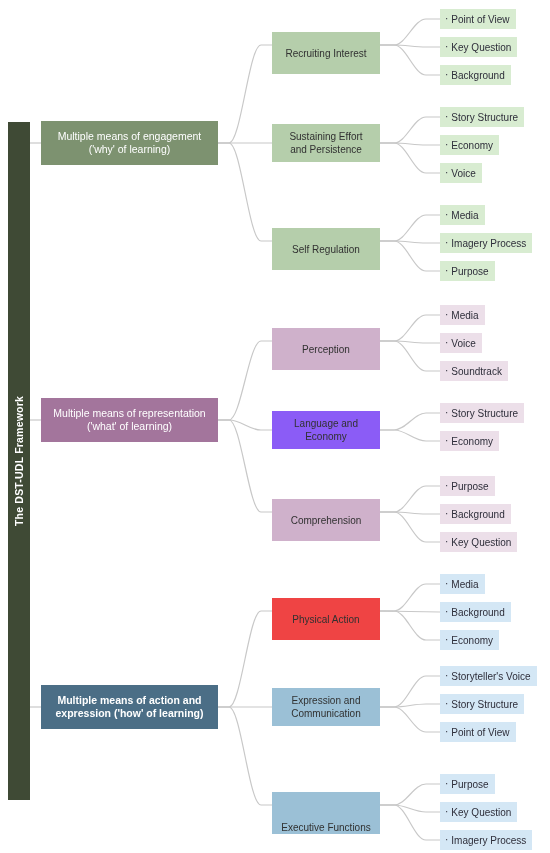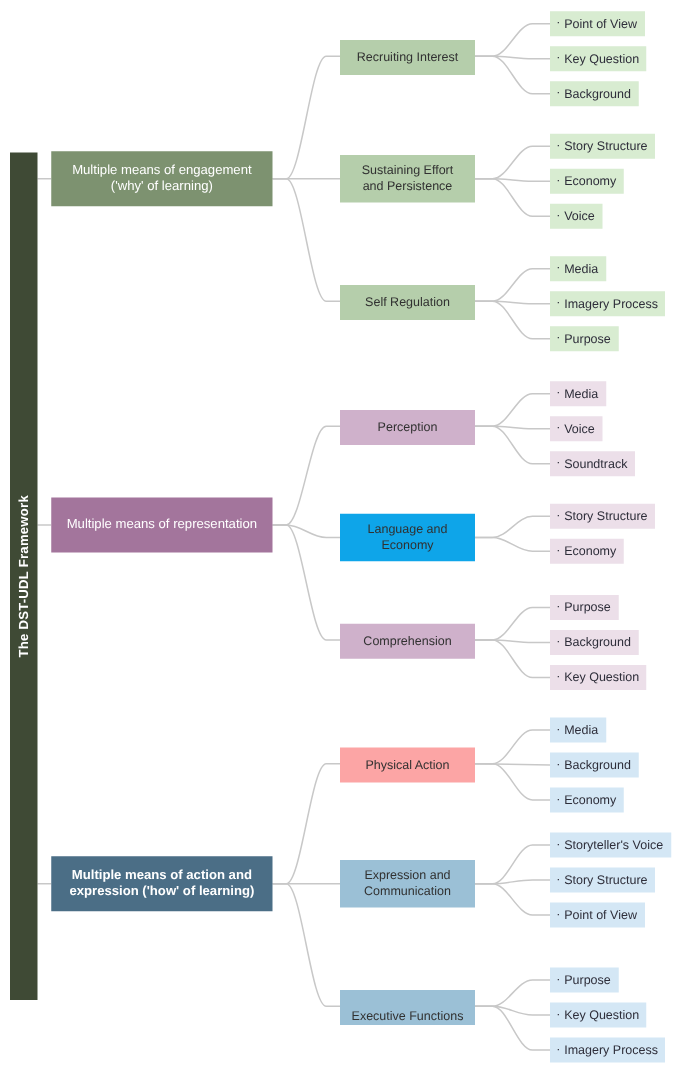--- a/index.html
+++ b/index.html
@@ -38,21 +38,21 @@
   }
   .l1 span{display:block;}
 
   
   .l2{
     position:absolute;left:272px;width:108px;
     display:flex;align-items:center;justify-content:center;text-align:center;
     color:#313131;font-size:10px;line-height:13px;
     box-sizing:border-box;
   }
-  .l2.h1{height:28px;}
+  .l2.h1{height:42px;}
   .l2.h2{height:38px;}
 
   
   .leaf{
     position:absolute;left:440px;height:20px;
     display:flex;align-items:center;
     color:#2e2e3a;font-size:10px;
     padding:0 6px 0 5px;box-sizing:border-box;
     white-space:nowrap;
   }
@@ -156,38 +156,39 @@
         <span class="dot">·</span>
         <span>Imagery Process</span>
       </div>
       <div class="leaf" style="top: 261px; background: rgb(216, 236, 209);">
         <span class="dot">·</span>
         <span>Purpose</span>
       </div>
       <div class="l1" style="top: 398px; background: rgb(163, 117, 156);">
         <div>
           <span>Multiple means of representation</span>
+          <span>('what' of learning)</span>
         </div>
       </div>
       <div class="l2 h1" style="top: 328px; background: rgb(207, 177, 203);">
         <div><span>Perception</span></div>
       </div>
       <div class="leaf" style="top: 305px; background: rgb(236, 223, 233);">
         <span class="dot">·</span>
         <span>Media</span>
       </div>
       <div class="leaf" style="top: 333px; background: rgb(236, 223, 233);">
         <span class="dot">·</span>
         <span>Voice</span>
       </div>
       <div class="leaf" style="top: 361px; background: rgb(236, 223, 233);">
         <span class="dot">·</span>
         <span>Soundtrack</span>
       </div>
-      <div class="l2 h2" style="top: 411px; background: #0ea5e9;">
+      <div class="l2 h2" style="top: 411px; background: #8b5cf6;">
         <div><span>Language and</span><br><span>Economy</span></div>
       </div>
       <div class="leaf" style="top: 403px; background: rgb(236, 223, 233);">
         <span class="dot">·</span>
         <span>Story Structure</span>
       </div>
       <div class="leaf" style="top: 431px; background: rgb(236, 223, 233);">
         <span class="dot">·</span>
         <span>Economy</span>
       </div>
@@ -205,21 +206,21 @@
       <div class="leaf" style="top: 532px; background: rgb(236, 223, 233);">
         <span class="dot">·</span>
         <span>Key Question</span>
       </div>
       <div class="l1" style="top: 685px; background: rgb(75, 110, 134); font-weight: bold;">
         <div>
           <span>Multiple means of action and</span>
           <span>expression ('how' of learning)</span>
         </div>
       </div>
-      <div class="l2 h1" style="top: 598px; background: #fca5a5; text-align: right;">
+      <div class="l2 h1" style="top: 598px; background: #ef4444; text-align: right;">
         <div><span>Physical Action</span></div>
       </div>
       <div class="leaf" style="top: 574px; background: rgb(212, 231, 245);">
         <span class="dot">·</span>
         <span>Media</span>
       </div>
       <div class="leaf" style="top: 602px; background: rgb(212, 231, 245);">
         <span class="dot">·</span>
         <span>Background</span>
       </div>

